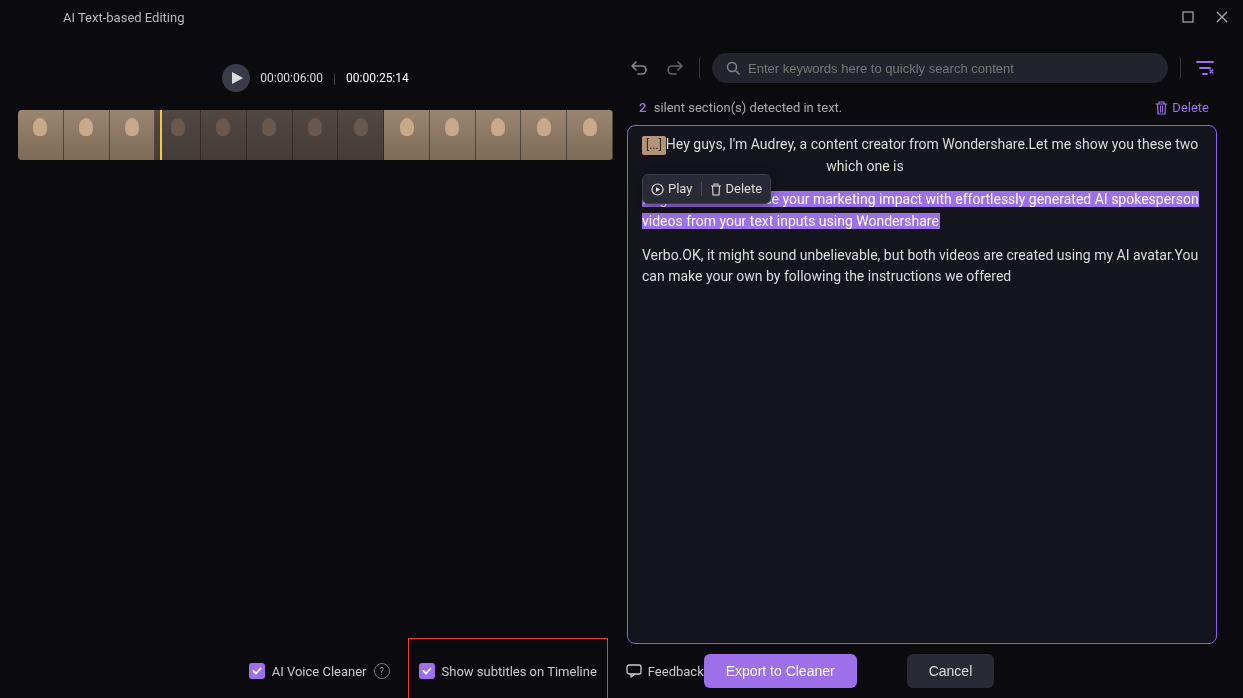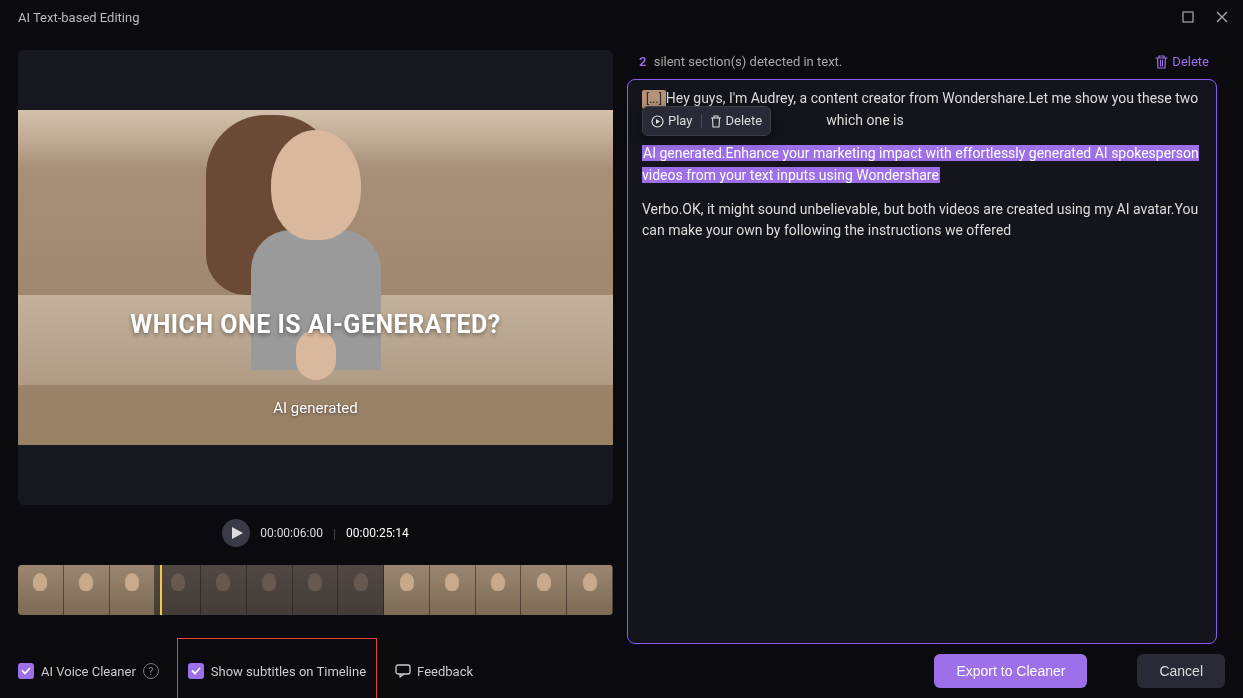--- a/index.html
+++ b/index.html
@@ -12,20 +12,21 @@
     height: 698px;
     overflow: hidden;
   }
   .titlebar {
     height: 34px;
     display: flex;
     align-items: center;
     justify-content: space-between;
     padding: 0 12px 0 18px;
     background: #0a0a0f;
+    margin-left: 45px;
   }
   .titlebar-title { color: #bbb; font-size: 13px; }
   .titlebar-controls { display: flex; gap: 16px; }
   .titlebar-controls span { width: 18px; height: 18px; display: flex; align-items: center; justify-content: center; cursor: pointer; color: #aaa; }
   .main {
     display: flex;
     gap: 14px;
     padding: 16px 18px 0 18px;
     height: 610px;
   }
@@ -254,40 +255,40 @@
     font-size: 12px;
     vertical-align: baseline;
   }
   .highlight {
     background: #9d6fe8;
     color: #fff;
     padding: 0 1px;
   }
   .floating-menu {
     position: absolute;
-    top: 26px;
+    top: 48px;
     left: 14px;
     background: #2a2a36;
     border: 1px solid #3d3d4a;
     border-radius: 6px;
     display: flex;
     align-items: center;
     padding: 4px 8px;
     gap: 8px;
     font-size: 13px;
     box-shadow: 0 4px 12px rgba(0,0,0,0.4);
   }
   .floating-menu .fm-item { display: flex; align-items: center; gap: 4px; cursor: pointer; color: #ddd; }
   .floating-menu .fm-sep { width: 1px; height: 14px; background: #4a4a56; }
   .transcript-box p { margin-bottom: 12px; }
   .footer {
     height: 54px;
     display: flex;
     align-items: center;
-    justify-content: space-between;
+    justify-content: center;
     padding: 0 18px;
   }
   .footer-left { display: flex; align-items: center; gap: 18px; }
   .chk-group { display: flex; align-items: center; gap: 7px; color: #ccc; font-size: 13px; cursor: pointer; }
   .chk {
     width: 16px; height: 16px;
     background: #9d6fe8;
     border-radius: 3px;
     display: flex; align-items: center; justify-content: center;
   }
@@ -330,33 +331,20 @@
     <span>
         <svg width="12" height="12" viewBox="0 0 12 12">
           <path d="M1 1 L11 11 M11 1 L1 11" stroke="#aaa" stroke-width="1.4"></path>
         </svg>
       </span>
   </div>
 </div>
 
 <div class="main">
   <div class="left-panel">
-    <div class="video-frame">
-      <div class="video-content">
-        <div class="couch"></div>
-        <div class="person">
-          <div class="hair"></div>
-          <div class="head"></div>
-          <div class="body"></div>
-          <div class="hands"></div>
-        </div>
-        <div class="video-overlay-title">WHICH ONE IS AI-GENERATED?</div>
-        <div class="video-overlay-sub">AI generated</div>
-      </div>
-    </div>
     <div class="playback-bar">
       <div class="play-btn">
         <svg width="11" height="12" viewBox="0 0 11 12">
             <path d="M0 0 L11 6 L0 12 Z" fill="#ddd"></path>
           </svg>
       </div>
       <span class="time-current">00:00:06:00</span>
       <span class="time-sep">|</span>
       <span class="time-total">00:00:25:14</span>
     </div>
@@ -372,20 +360,47 @@
       <div class="thumb"></div>
       <div class="thumb"></div>
       <div class="thumb"></div>
       <div class="thumb"></div>
       <div class="thumb"></div>
       <div class="playhead"></div>
     </div>
   </div>
 
   <div class="right-panel">
+    <div class="top-toolbar">
+      <div class="tool-icon">
+        <svg width="18" height="18" viewBox="0 0 18 18">
+            <path d="M6 3 L2 7 L6 11 M2 7 H12 A4 4 0 0 1 12 15 H8" fill="none" stroke="#888" stroke-width="1.6" stroke-linecap="round" stroke-linejoin="round"></path>
+          </svg>
+      </div>
+      <div class="tool-icon">
+        <svg width="18" height="18" viewBox="0 0 18 18">
+            <path d="M12 3 L16 7 L12 11 M16 7 H6 A4 4 0 0 0 6 15 H10" fill="none" stroke="#666" stroke-width="1.6" stroke-linecap="round" stroke-linejoin="round"></path>
+          </svg>
+      </div>
+      <div class="vsep"></div>
+      <div class="search-box">
+        <svg width="14" height="14" viewBox="0 0 14 14">
+            <circle cx="6" cy="6" r="4.5" fill="none" stroke="#888" stroke-width="1.4"></circle>
+            <path d="M10 10 L13 13" stroke="#888" stroke-width="1.4" stroke-linecap="round"></path>
+          </svg>
+        <input type="text" placeholder="Enter keywords here to quickly search content" style="">
+      </div>
+      <div class="vsep"></div>
+      <div class="tool-icon filter-icon">
+        <svg width="18" height="16" viewBox="0 0 18 16">
+            <path d="M1 2 H17 M4 8 H14 M7 14 H11" stroke="#9d6fe8" stroke-width="1.8" stroke-linecap="round"></path>
+            <path d="M14 10 L17 13 M17 10 L14 13" stroke="#9d6fe8" stroke-width="1.4" stroke-linecap="round"></path>
+          </svg>
+      </div>
+    </div>
     <div class="detect-bar">
       <div>
         <span class="count">2</span>
         <span>silent section(s) detected in text.</span>
       </div>
       <div class="delete-link">
         <svg width="13" height="14" viewBox="0 0 13 14">
             <path d="M1 3 H12 M4 3 V1 H9 V3 M2.5 3 L3 13 H10 L10.5 3 M5.5 5 V11 M7.5 5 V11" fill="none" stroke="#9d6fe8" stroke-width="1.2" stroke-linecap="round"></path>
           </svg>
         <span>Delete</span>

